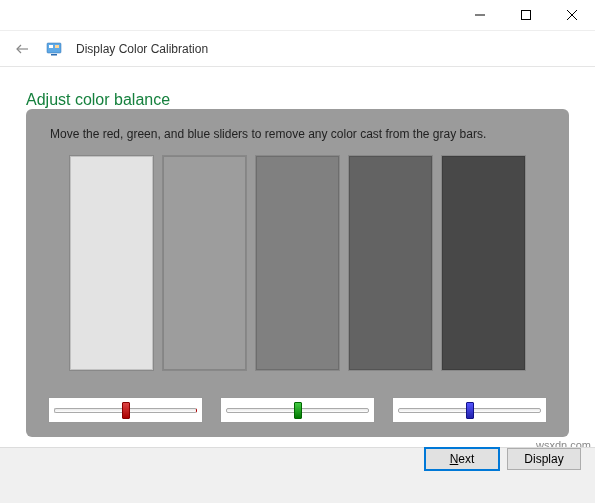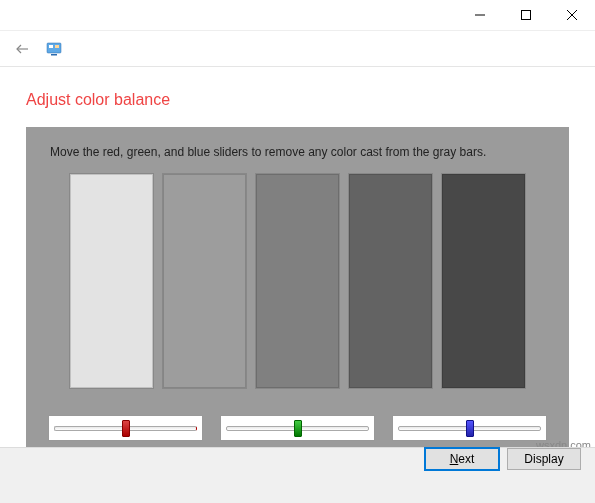--- a/index.html
+++ b/index.html
@@ -8,23 +8,23 @@
     .titlebar { height: 31px; display: flex; justify-content: flex-end; border-bottom: 1px solid #eee; }
     .titlebar-btn { width: 46px; height: 30px; display: flex; align-items: center; justify-content: center; color: #333; }
     .titlebar-btn svg { stroke: #000; stroke-width: 1; fill: none; }
     
     .header { height: 36px; display: flex; align-items: center; padding: 0 12px; border-bottom: 1px solid #e5e5e5; gap: 14px; }
     .back-arrow { width: 20px; height: 20px; display: flex; align-items: center; justify-content: center; color: #888; }
     .app-icon { width: 16px; height: 16px; display: flex; align-items: center; justify-content: center; }
     .app-title { font-size: 12px; color: #333; }
     
     .content { padding: 24px 26px 0 26px; }
-    .heading { color: #ef4444; font-size: 16px; font-weight: 400; margin-bottom: 18px; }
+    .heading { color: #15803d; font-size: 16px; font-weight: 400; }
     
-    .stage { background: #9b9b9b; padding: 18px 20px 14px 20px; }
+    .stage { background: #9b9b9b; padding: 18px 20px 14px 20px; border-radius: 6px; }
     .instruction { font-size: 12px; color: #222; margin-bottom: 14px; text-align: left; padding-left: 4px; }
     
     .swatches { display: flex; gap: 8px; justify-content: center; margin-bottom: 26px; }
     .swatch { width: 85px; height: 216px; border: 1px solid #888; box-shadow: inset 0 0 0 1px rgba(0,0,0,0.15); }
     
     .sliders { display: flex; justify-content: space-between; gap: 10px; padding: 0 2px; }
     .slider-wrap { width: 155px; height: 26px; border: 1px solid #999; background: #fff; padding: 2px; position: relative; }
     .slider-track { position: absolute; left: 5px; right: 5px; top: 10px; height: 5px; background: linear-gradient(to bottom, #e8e8e8, #fff); border: 1px solid #aaa; border-radius: 2px; }
     .slider-thumb { position: absolute; top: 4px; width: 8px; height: 17px; border: 1px solid #555; border-radius: 1px; left: 50%; transform: translateX(-50%); }
     .slider-r .slider-thumb { background: linear-gradient(#d44,#a00); border-color:#800;}
@@ -69,20 +69,21 @@
     </svg>
   </div>
   <div class="app-icon">
     <svg width="16" height="16" viewBox="0 0 16 16">
       <rect x="1" y="2" width="14" height="10" rx="1" fill="#5fa9e6" stroke="#2b6cb0" stroke-width="0.5"></rect>
       <rect x="3" y="4" width="4" height="3" fill="#fff"></rect>
       <rect x="9" y="4" width="4" height="3" fill="#ffd79a"></rect>
       <rect x="5" y="13" width="6" height="1.5" fill="#2b6cb0"></rect>
     </svg>
   </div>
+  <div class="app-title">Display Color Calibration</div>
 </div>
 
 <div class="content">
   <div class="heading">Adjust color balance</div>
   <div class="stage">
     <div class="instruction">Move the red, green, and blue sliders to remove any color cast from the gray bars.</div>
     <div class="swatches">
       <div class="swatch" style="background: rgb(227, 227, 227);"></div>
       <div class="swatch" style="background: rgb(157, 157, 157);"></div>
       <div class="swatch" style="background: rgb(128, 128, 128);"></div>

